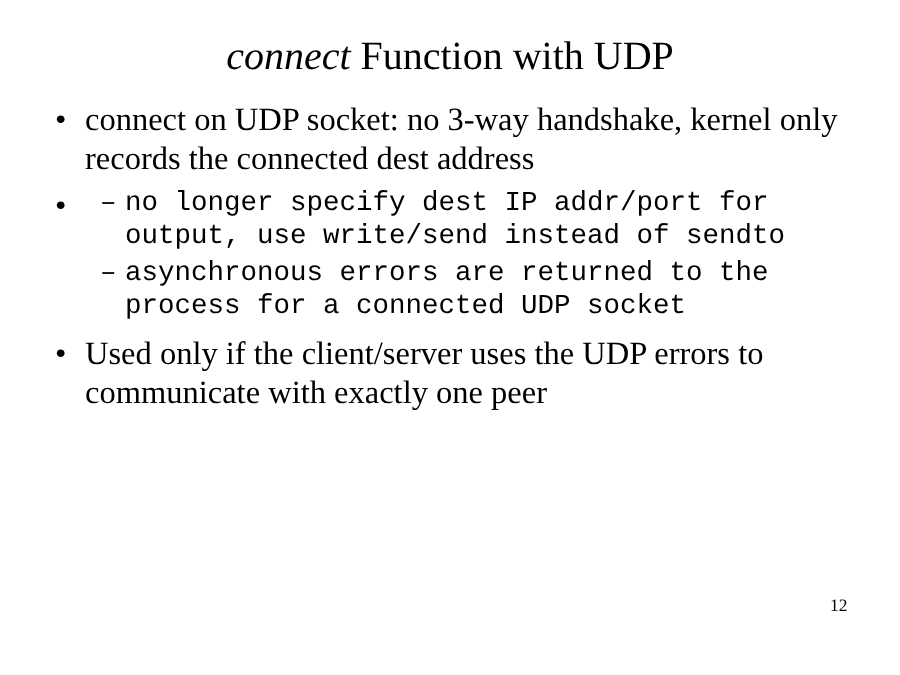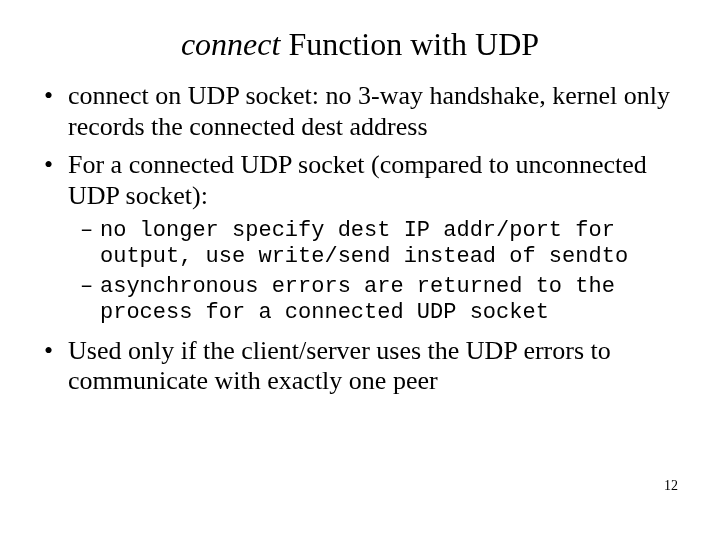--- a/index.html
+++ b/index.html
@@ -77,21 +77,20 @@
 
   <h1 class="title">
     <span class="italic">connect</span><span> Function with UDP</span>
   </h1>
 
   <ul class="level1">
     <li>
       <span>connect on UDP socket: no 3-way handshake, kernel only records the connected dest address</span>
     </li>
     <li>
-      <span>For a connected UDP socket (compared to unconnected UDP socket):</span>
       <ul class="level2">
         <li>
           <span>no longer specify dest IP addr/port for output, use write/send instead of sendto</span>
         </li>
         <li>
           <span>asynchronous errors are returned to the process for a connected UDP socket</span>
         </li>
       </ul>
     </li>
     <li>

